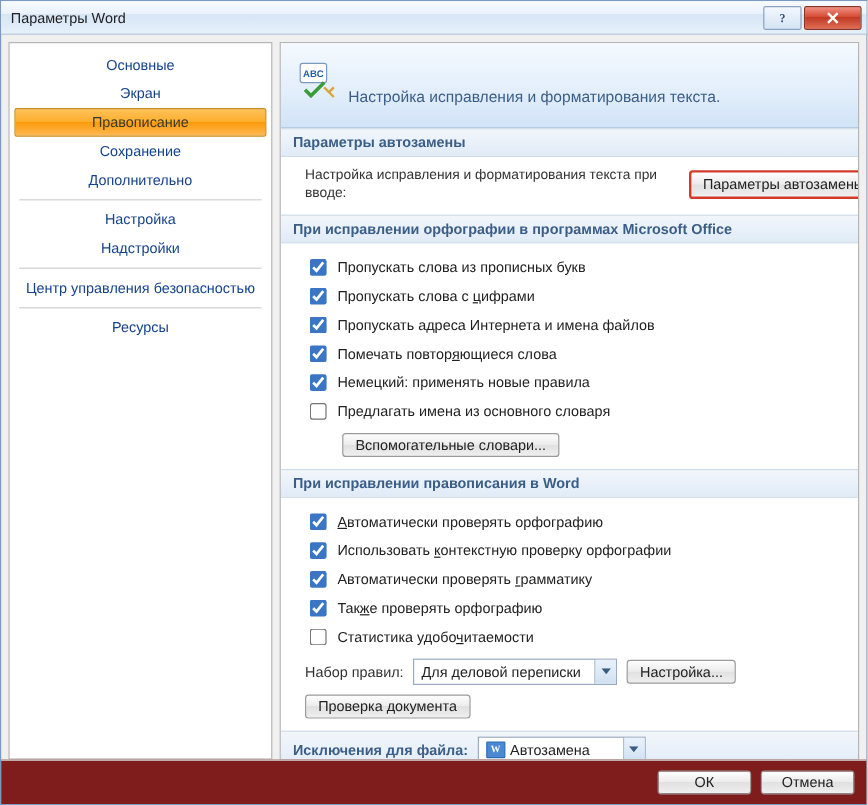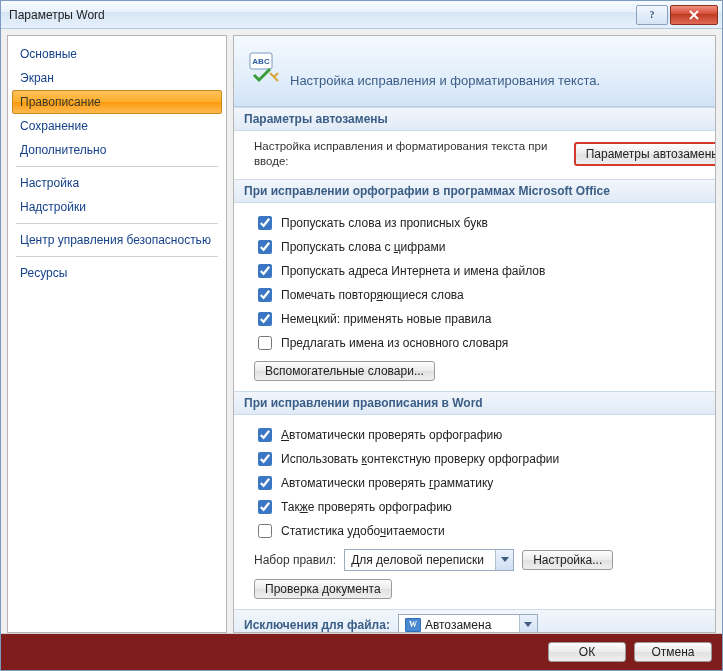--- a/index.html
+++ b/index.html
@@ -6,21 +6,21 @@
   html, body { margin: 0; padding: 0; font-family: "Segoe UI", Tahoma, sans-serif; font-size: 12px; background: #e6e6e6; }
   .window { width: 723px; height: 671px; background: #f0f0f0; border: 1px solid #7a9ac0; position: relative; display: flex; flex-direction: column; }
   .titlebar { height: 28px; background: linear-gradient(to bottom, #f7fbff 0%, #e9f1fb 40%, #d7e5f5 41%, #e5f0fb 100%); border-bottom: 1px solid #b5c9de; display: flex; align-items: center; padding: 0 4px 0 8px; }
   .title-text { flex: 1; color: #222; font-size: 12px; }
   .winbtns { display: flex; gap: 0; }
   .winbtn { width: 32px; height: 20px; display:flex; align-items:center; justify-content:center; border:1px solid #8aa2bf; border-radius: 2px; margin-left:2px; background: linear-gradient(to bottom,#f2f7fd,#d5e4f4); }
   .winbtn.close { width: 48px; background: linear-gradient(to bottom,#f18f83,#d54b34 45%,#c03a23 46%,#e06c55); border-color:#8a3222; }
   .winbtn svg { display:block; }
   .body { flex:1; display:flex; padding: 6px 6px 0 6px; gap:6px; min-height:0; }
   .sidebar { width: 220px; background:#fff; border:1px solid #b5b5b5; padding: 6px 4px; overflow:hidden; }
-  .sidebar-item { padding: 5px 8px; color:#15428b; cursor:pointer; border-bottom:0; }
+  .sidebar-item { padding: 5px 8px; color:#15428b; cursor:pointer; border-bottom:0;text-align:center; }
   .sidebar-item + .sidebar-item { }
   .sidebar-sep { height:1px; background:#d0d0d0; margin: 4px 4px; }
   .sidebar-item.active { background: linear-gradient(to bottom,#fec15a,#fdae2c 48%,#fd9a0a 49%,#feb952); color:#3a3a2a; border:1px solid #c68b1f; border-radius:2px; padding:4px 7px; }
   .main { flex:1; background:#fff; border:1px solid #b5b5b5; display:flex; flex-direction:column; min-width:0; }
   .main-inner { flex:1; overflow-x:auto; overflow-y:hidden; position:relative; }
   .content { width: 520px; }
   .header-band { background: linear-gradient(to bottom,#f4f9fe,#e2eefb 60%,#d1e3f7); border-bottom:1px solid #b9cde2; padding: 10px 10px 18px 14px; display:flex; align-items:center; gap:10px; }
   .header-icon { width:32px; height:32px; display:flex; align-items:center; justify-content:flex-start; }
   .header-text { color:#3b5e87; font-size:13px;margin-top:27px; }
   .section-title { background: linear-gradient(to bottom,#f2f6fb,#e0ebf7); border-top:1px solid #cedbe9; border-bottom:1px solid #cedbe9; color:#3b5e87; font-weight:bold; padding:4px 10px; font-size:12px; }
@@ -122,21 +122,21 @@
               </label><label class="chk">
                 <input type="checkbox" checked="" style="">
                 <span>Помечать повтор<span class="u">я</span>ющиеся слова</span>
               </label><label class="chk">
                 <input type="checkbox" checked="" style="">
                 <span>Немецкий: применять новые правила</span>
               </label><label class="chk">
                 <input type="checkbox" style="">
                 <span>Предлагать имена из основного словаря</span>
               </label>
-            <button class="btn" style="margin-top:6px;">Вспомогательные словари...</button>
+            <button class="btn" style="margin-top:6px;margin-left:31px;">Вспомогательные словари...</button>
           </div>
 
           <div class="section-title">При исправлении правописания в Word</div>
           <div class="section-body" id="sec3">
             <label class="chk">
                 <input type="checkbox" checked="" style="">
                 <span><span class="u">А</span>втоматически проверять орфографию</span>
               </label>
               <label class="chk">
                 <input type="checkbox" checked="" style="">

